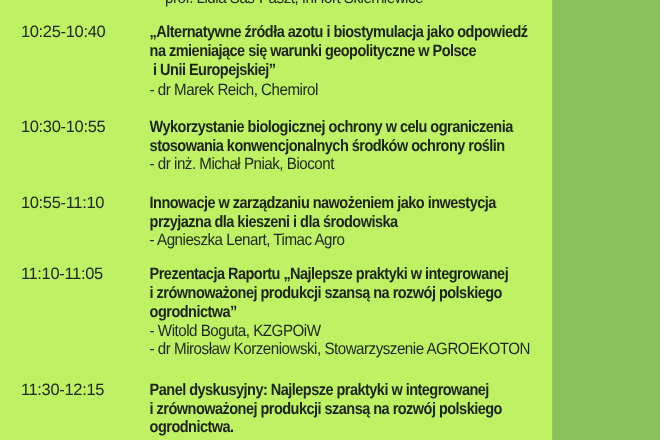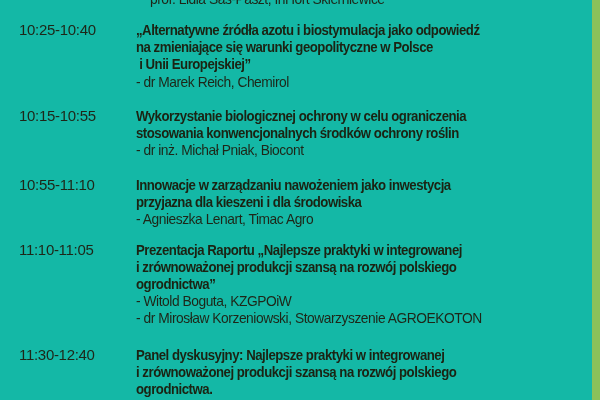--- a/index.html
+++ b/index.html
@@ -5,23 +5,23 @@
     html, body {
       margin: 0;
       padding: 0;
       width: 600px;
       height: 400px;
       overflow: hidden;
       background: #8bc15a;
     }
     .page {
       position: relative;
-      width: 592px;
+      width: 502px;
       height: 400px;
-      background: #14b8a6;
+      background: #bef264;
       color: #1b2313;
       font-family: "Liberation Sans", sans-serif;
       overflow: hidden;
     }
     .line {
       position: absolute;
       white-space: nowrap;
       font-size: 15px;
       line-height: 17px;
       height: 17px;
@@ -63,21 +63,21 @@
 
   <div>
     <div class="line time" style="top:21px;">10:25-10:40</div>
     <div class="line title" style="top:21px;">„Alternatywne źródła azotu i biostymulacja jako odpowiedź</div>
     <div class="line title" style="top:38px;">na zmieniające się warunki geopolityczne w Polsce</div>
     <div class="line title" style="top:55px; white-space:pre;"> i Unii Europejskiej”</div>
     <div class="line speaker" style="top:73px;">- dr Marek Reich, Chemirol</div>
   </div>
 
   <div>
-    <div class="line time" style="top:107px;">10:15-10:55</div>
+    <div class="line time" style="top:107px;">10:30-10:55</div>
     <div class="line title" style="top:107px;">Wykorzystanie biologicznej ochrony w celu ograniczenia</div>
     <div class="line title" style="top:124px;">stosowania konwencjonalnych środków ochrony roślin</div>
     <div class="line speaker" style="top:141px;">- dr inż. Michał Pniak, Biocont</div>
   </div>
 
   <div>
     <div class="line time" style="top:176px;">10:55-11:10</div>
     <div class="line title" style="top:176px;">Innowacje w zarządzaniu nawożeniem jako inwestycja</div>
     <div class="line title" style="top:193px;">przyjazna dla kieszeni i dla środowiska</div>
     <div class="line speaker" style="top:210px;">- Agnieszka Lenart, Timac Agro</div>
@@ -86,19 +86,19 @@
   <div>
     <div class="line time" style="top:241px;">11:10-11:05</div>
     <div class="line title" style="top:241px;">Prezentacja Raportu „Najlepsze praktyki w integrowanej</div>
     <div class="line title" style="top:258px;">i zrównoważonej produkcji szansą na rozwój polskiego</div>
     <div class="line title" style="top:275px;">ogrodnictwa”</div>
     <div class="line speaker" style="top:292px;">- Witold Boguta, KZGPOiW</div>
     <div class="line speaker" style="top:309px;">- dr Mirosław Korzeniowski, Stowarzyszenie AGROEKOTON</div>
   </div>
 
   <div>
-    <div class="line time" style="top:346px;">11:30-12:40</div>
+    <div class="line time" style="top:346px;">11:30-12:15</div>
     <div class="line title" style="top:346px;">Panel dyskusyjny: Najlepsze praktyki w integrowanej</div>
     <div class="line title" style="top:363px;">i zrównoważonej produkcji szansą na rozwój polskiego</div>
     <div class="line title" style="top:380px;">ogrodnictwa.</div>
   </div>
 
 </div>
 
 </body></html>

